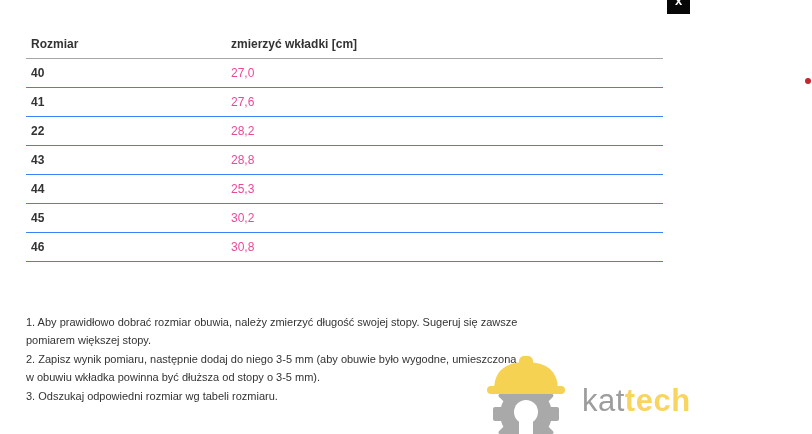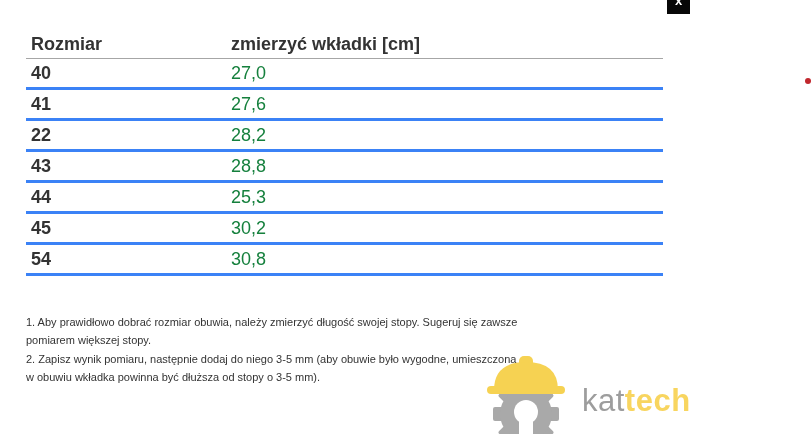--- a/index.html
+++ b/index.html
@@ -33,39 +33,39 @@
     cursor: pointer;
   }
 
   
   table.size-table {
     position: absolute;
     left: 26px;
     top: 30px;
     width: 637px;
     border-collapse: collapse;
-    font-size: 18px;
+    font-size: 12px;
     color: #333333;
   }
   table.size-table th {
     text-align: left;
     font-weight: bold;
     color: #333333;
     padding: 7px 5px;
     border-bottom: 1px solid #a6a6a6;
     line-height: 14px;
   }
   table.size-table th:first-child { width: 200px; }
   table.size-table td {
     padding: 7px 5px;
-    border-bottom: 3px solid #3b82f6;
+    border-bottom: 1px solid #3b82f6;
     line-height: 14px;
   }
   table.size-table td:first-child { font-weight: bold; color: #333333; }
-  table.size-table td:last-child { color: #15803d; }
+  table.size-table td:last-child { color: #ec4899; }
 
   
   .instructions {
     position: absolute;
     left: 26px;
     top: 313px;
     font-size: 11px;
     line-height: 18.4px;
     color: #333333;
     white-space: nowrap;
@@ -131,31 +131,32 @@
         </tr>
         <tr>
           <td>44</td>
           <td>25,3</td>
         </tr>
         <tr>
           <td>45</td>
           <td>30,2</td>
         </tr>
         <tr>
-          <td>54</td>
+          <td>46</td>
           <td>30,8</td>
         </tr>
       </tbody>
   </table>
 
   <div class="instructions" id="instructions">
       <div>1. Aby prawidłowo dobrać rozmiar obuwia, należy zmierzyć długość swojej stopy. Sugeruj się zawsze</div>
       <div>pomiarem większej stopy.</div>
       <div>2. Zapisz wynik pomiaru, następnie dodaj do niego 3-5 mm (aby obuwie było wygodne, umieszczona</div>
       <div>w obuwiu wkładka powinna być dłuższa od stopy o 3-5 mm).</div>
+      <div>3. Odszukaj odpowiedni rozmiar wg tabeli rozmiaru.</div>
     </div>
 
   <div class="logo">
     <svg class="logo-icon" width="86" height="96" viewBox="0 0 86 96" xmlns="http://www.w3.org/2000/svg">
 
       <g fill="var(--logo-gear, #a9a9a9)">
         <g>
           <rect x="36" y="25" width="14" height="14" rx="2" transform="rotate(0 43 58)"></rect>
           <rect x="36" y="25" width="14" height="14" rx="2" transform="rotate(45 43 58)"></rect>
           <rect x="36" y="25" width="14" height="14" rx="2" transform="rotate(90 43 58)"></rect>

